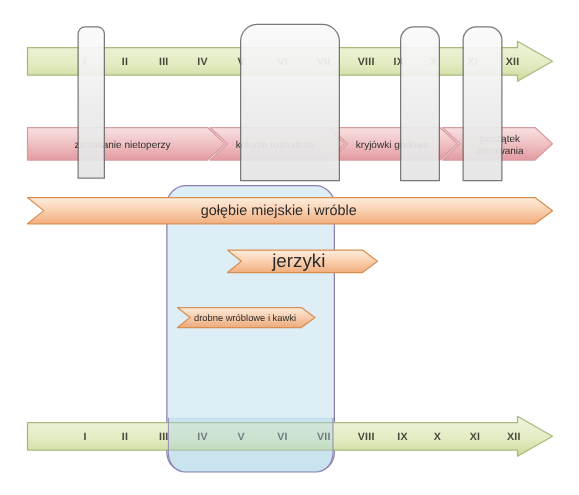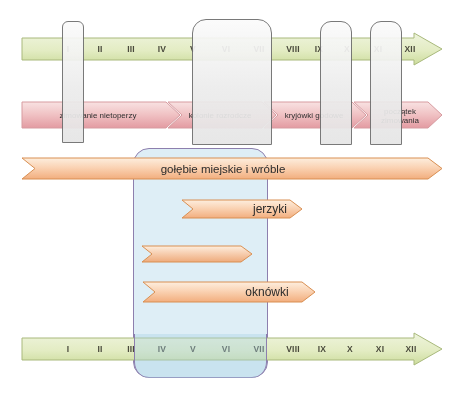--- a/index.html
+++ b/index.html
@@ -83,21 +83,21 @@
 
   .band-text {
     position: absolute;
     transform: translate(-50%, -50%);
     z-index: 6;
     pointer-events: none;
     color: #2b2b2b;
     white-space: nowrap;
   }
   .band-text.big { font-size: 11.5px; }
-  .band-text.mid { font-size: 12px; margin-left: 31px; }
+  .band-text.mid { font-size: 15px; }
   .band-text.small { font-size: 7.5px; }
 </style>
 </head>
 <body>
 
 <div id="stage">
 
   <div class="hlbox r-sm" style="left:62px; top:21px; width:22px; height:122px;"></div>
 
   <div class="hlbox r-lg" style="left:192px; top:19px; width:80px; height:126px;"></div>
@@ -194,35 +194,23 @@
     <svg width="110" height="20" viewBox="0 0 110 20">
       <defs>
         <linearGradient id="gOr3" x1="0" y1="0" x2="0" y2="1">
           <stop offset="0%" stop-color="#fdeede"></stop>
           <stop offset="45%" stop-color="#f7cfb1"></stop>
           <stop offset="100%" stop-color="#eeab7c"></stop>
         </linearGradient>
       </defs>
       <path d="M0,1 L99,1 L110,9 L99,17 L0,17 L10,9 Z" fill="url(#gOr3)" stroke="#d98f52" stroke-width="1" stroke-linejoin="round"></path>
     </svg>
-  </div>
-
-  <div class="chevron-row" style="left:143px; top:281px; width:172px; height:24px; z-index:5;">
-    <svg width="172" height="24" viewBox="0 0 172 24">
-      <defs>
-        <linearGradient id="gOr4" x1="0" y1="0" x2="0" y2="1">
-          <stop offset="0%" stop-color="#fdeede"></stop>
-          <stop offset="45%" stop-color="#fad3b4"></stop>
-          <stop offset="100%" stop-color="#f2ae7e"></stop>
-        </linearGradient>
-      </defs>
-      <path d="M0,1 L159,1 L172,11 L159,21 L0,21 L12,11 Z" fill="url(#gOr4)" stroke="#d98f52" stroke-width="1" stroke-linejoin="round"></path>
-    </svg>
-    <div class="band-text mid" style="left:93px; top:11px;">oknówki</div>
-  </div>
+    <div class="band-text small" style="left:54px; top:9px;">drobne wróblowe i kawki</div>
+  </div>
+
 
   <div class="timeline" style="left:22px; top:333px; width:420px; height:45px; z-index:5;">
     <svg width="420" height="45" viewBox="0 0 420 45">
       <defs>
         <linearGradient id="gGreen2" x1="0" y1="0" x2="0" y2="1">
           <stop offset="0%" stop-color="#eef4dc"></stop>
           <stop offset="55%" stop-color="#e3ecc3"></stop>
           <stop offset="100%" stop-color="#ccdc9c"></stop>
         </linearGradient>
       </defs>

